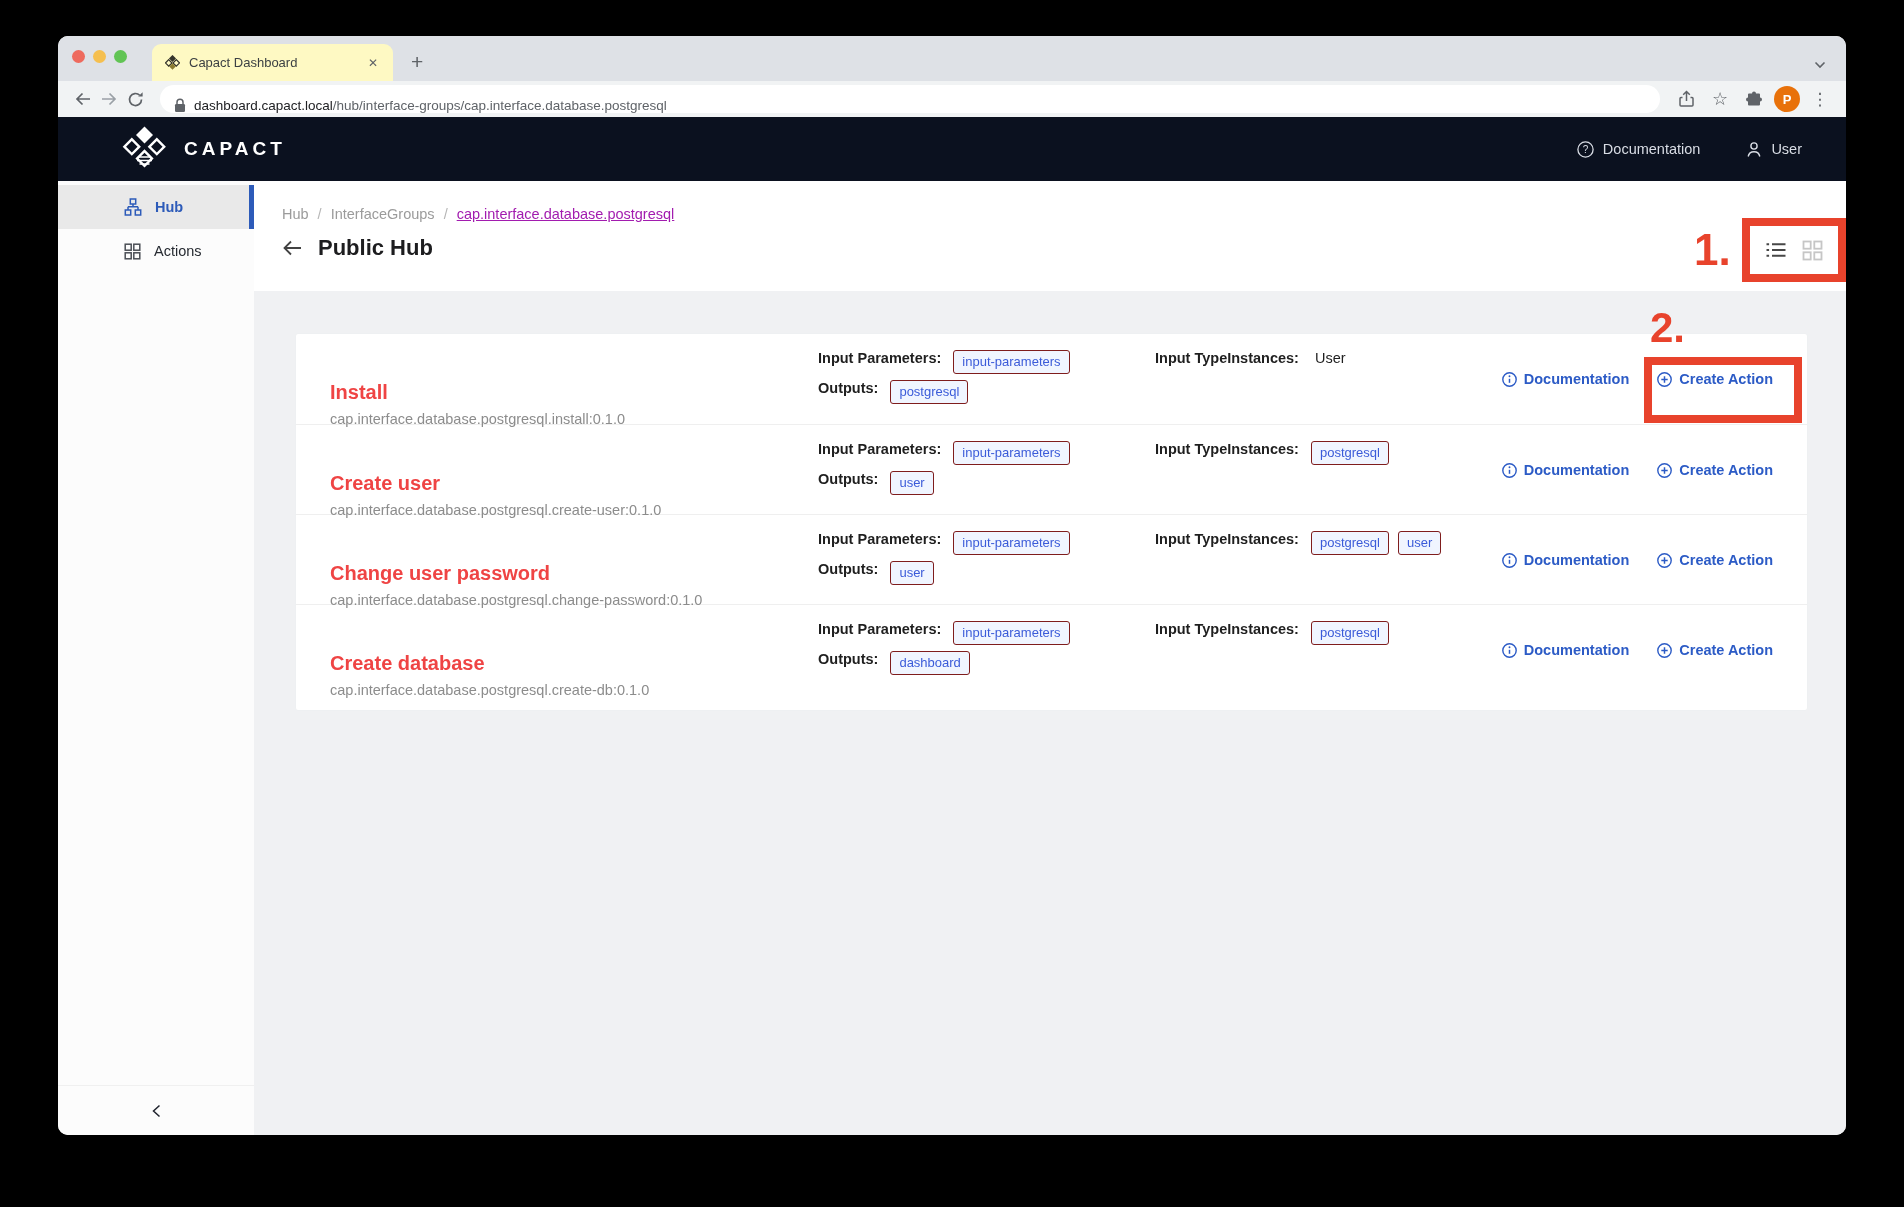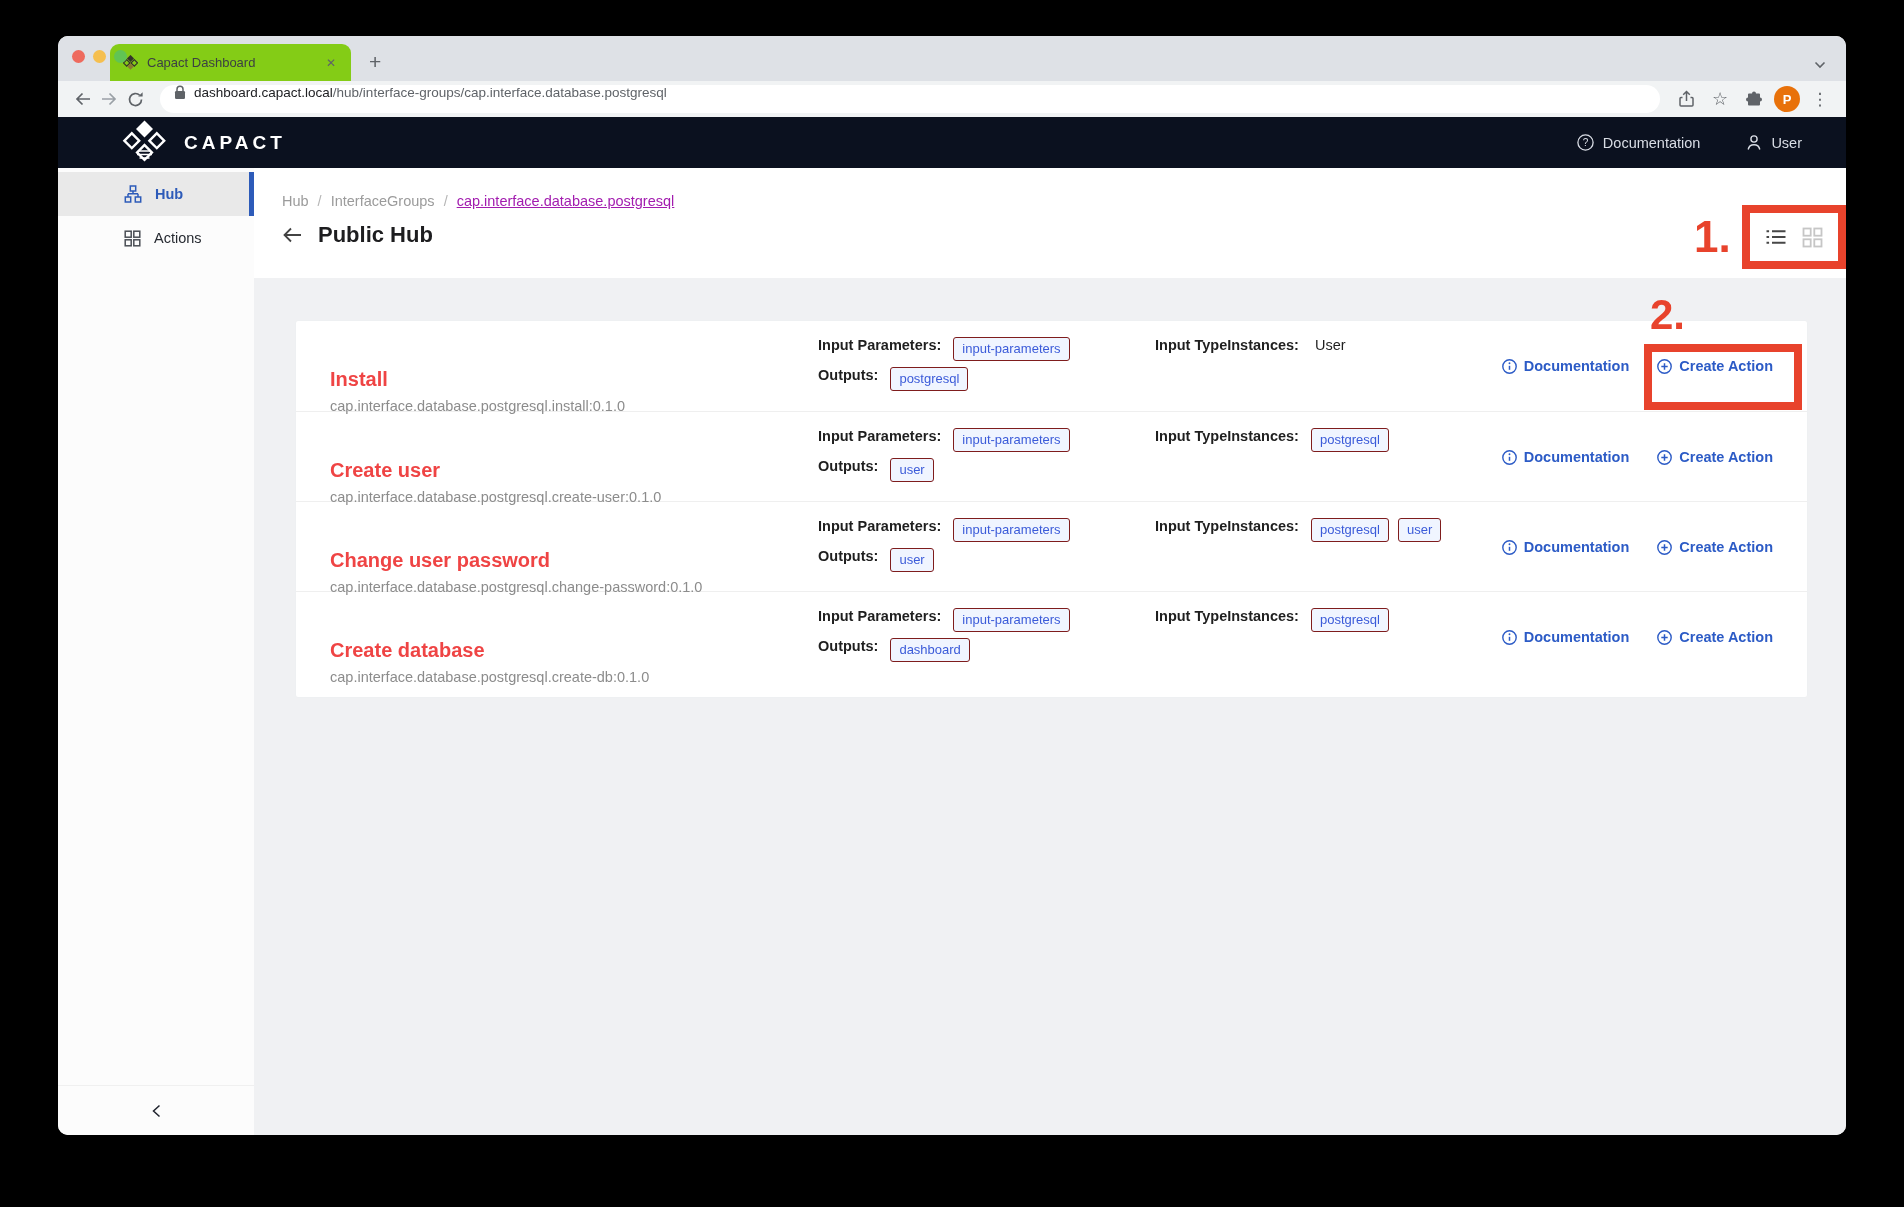--- a/index.html
+++ b/index.html
@@ -10,44 +10,44 @@
   
   .window { position:absolute; left:58px; top:36px; width:1788px; height:1099px;
             border-radius:10px; overflow:hidden; background:#fff;
             box-shadow:0 10px 50px rgba(0,0,0,.65); display:flex; flex-direction:column; }
 
   
   .tabstrip { height:45px; background:#dee1e6; display:flex; align-items:flex-end; position:relative; flex:none; }
   .traffic { position:absolute; left:14px; top:14px; display:flex; gap:8px; }
   .traffic span { width:13px; height:13px; border-radius:50%; display:block; }
   .t-red{background:#ee6a5e;} .t-yellow{background:#f5bf4f;} .t-green{background:#61c454;}
-  .tab { margin-left:52px; width:241px; height:37px; background:#84cc16; border-radius:9px 9px 0 0;
+  .tab { margin-left:94px; width:241px; height:37px; background:#fef9c3; border-radius:9px 9px 0 0;
          display:flex; align-items:center; padding:0 10px 0 13px; }
   .tab-title { font-size:13px; color:#3c4043; margin-left:9px; flex:1; white-space:nowrap; overflow:hidden; }
   .tab-close { font-size:12px; color:#5f6368; padding:2px 5px; border-radius:50%; }
   .newtab { font-size:21px; color:#5f6368; margin:0 0 7px 12px; line-height:1; padding:2px 6px; }
   .tab-overflow { margin-left:auto; margin-right:20px; margin-bottom:12px; color:#5f6368; }
 
   
   .toolbar { height:36px; background:#f1f3f4; display:flex; align-items:center; padding:0 12px; flex:none; }
   .nav-btn { width:26px; height:26px; display:flex; align-items:center; justify-content:center; color:#5f6368; flex:none; }
   .nav-btn.fwd { color:#9aa0a6; }
   .urlbar { flex:1; height:28px; background:#fff; border-radius:14px; margin:0 12px;
-            display:flex; align-items:flex-start; padding:0 14px; overflow:hidden; }
+            display:flex; align-items:flex-end; padding:0 14px; overflow:hidden; }
   .url-text { font-size:13.5px; margin-left:8px; white-space:nowrap; }
   .url-host { color:#202124; } .url-path { color:#5f6368; }
   .tb-right { display:flex; align-items:center; gap:6px; flex:none; }
   .tb-ic { width:28px; height:28px; display:flex; align-items:center; justify-content:center; color:#5f6368; }
   .star-glyph { font-size:18px; line-height:1; }
   .avatar { width:26px; height:26px; border-radius:50%; background:#e8710a; color:#fff; font-size:13px;
             font-weight:bold; display:flex; align-items:center; justify-content:center; }
   .dots { font-size:17px; color:#5f6368; letter-spacing:0; }
 
   
-  .appnav { height:51px; background:#0b111f; display:flex; align-items:center;
+  .appnav { height:64px; background:#0b111f; display:flex; align-items:center;
             padding:0 44px 0 64px; flex:none; }
   .brand { display:flex; align-items:center; gap:16px; }
   .brand-name { color:#fff; font-size:19px; font-weight:bold; letter-spacing:4px; }
   .appnav-right { margin-left:auto; display:flex; align-items:center; gap:46px; }
   .appnav-link { display:flex; align-items:center; gap:9px; color:#d9dde5; font-size:14.5px; }
 
   
   .app-body { flex:1; display:flex; min-height:0; }
   .sidebar { width:196px; background:#fcfcfc; position:relative; flex:none; }
   .side-item { height:44px; display:flex; align-items:center; gap:13px; padding-left:66px;

